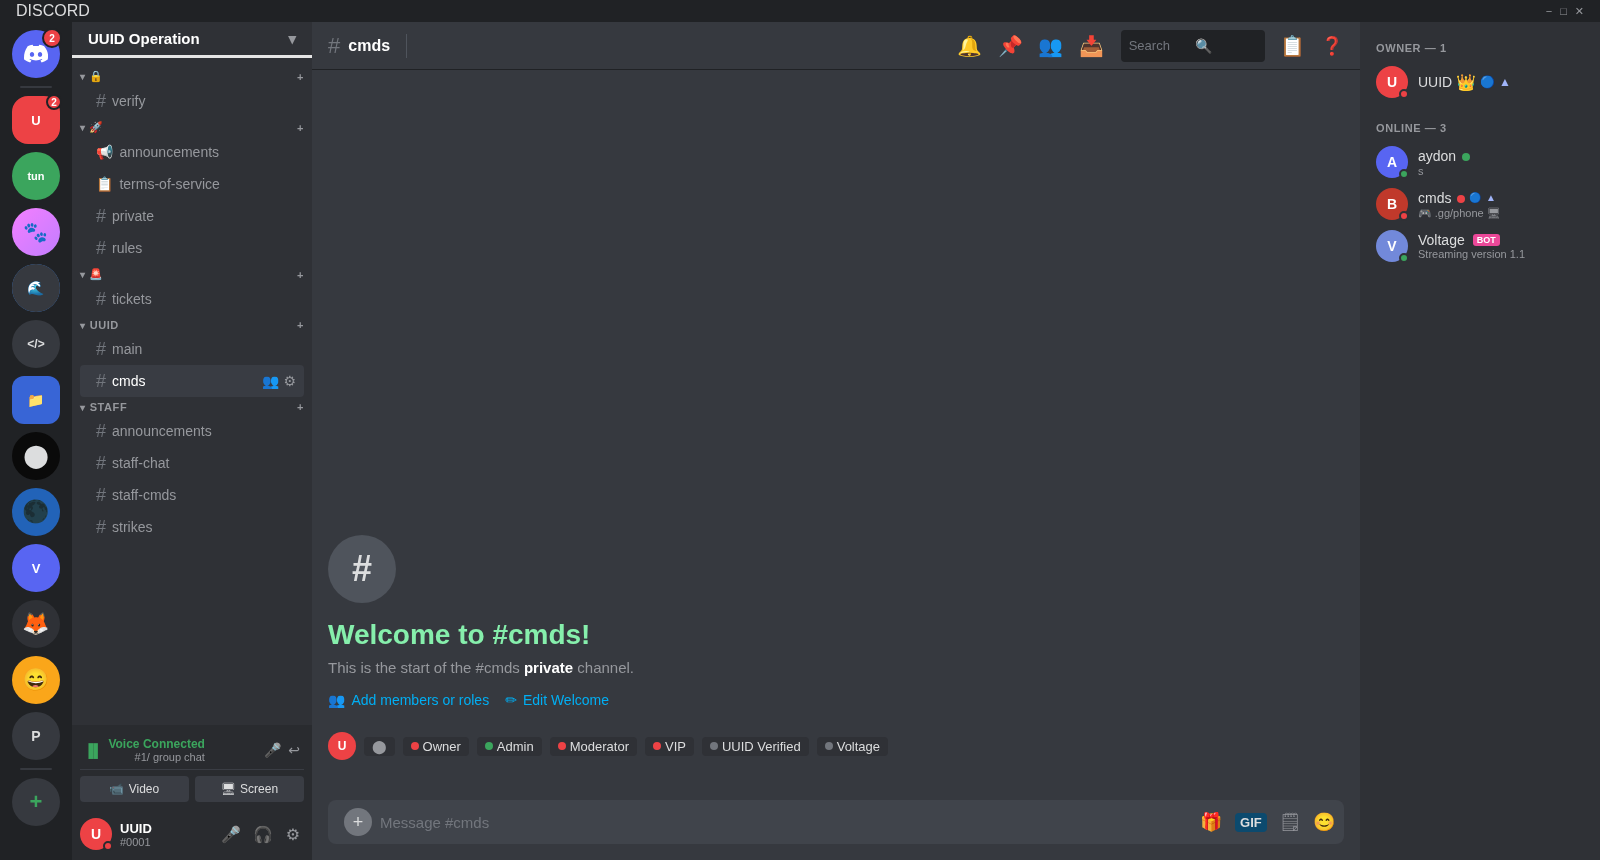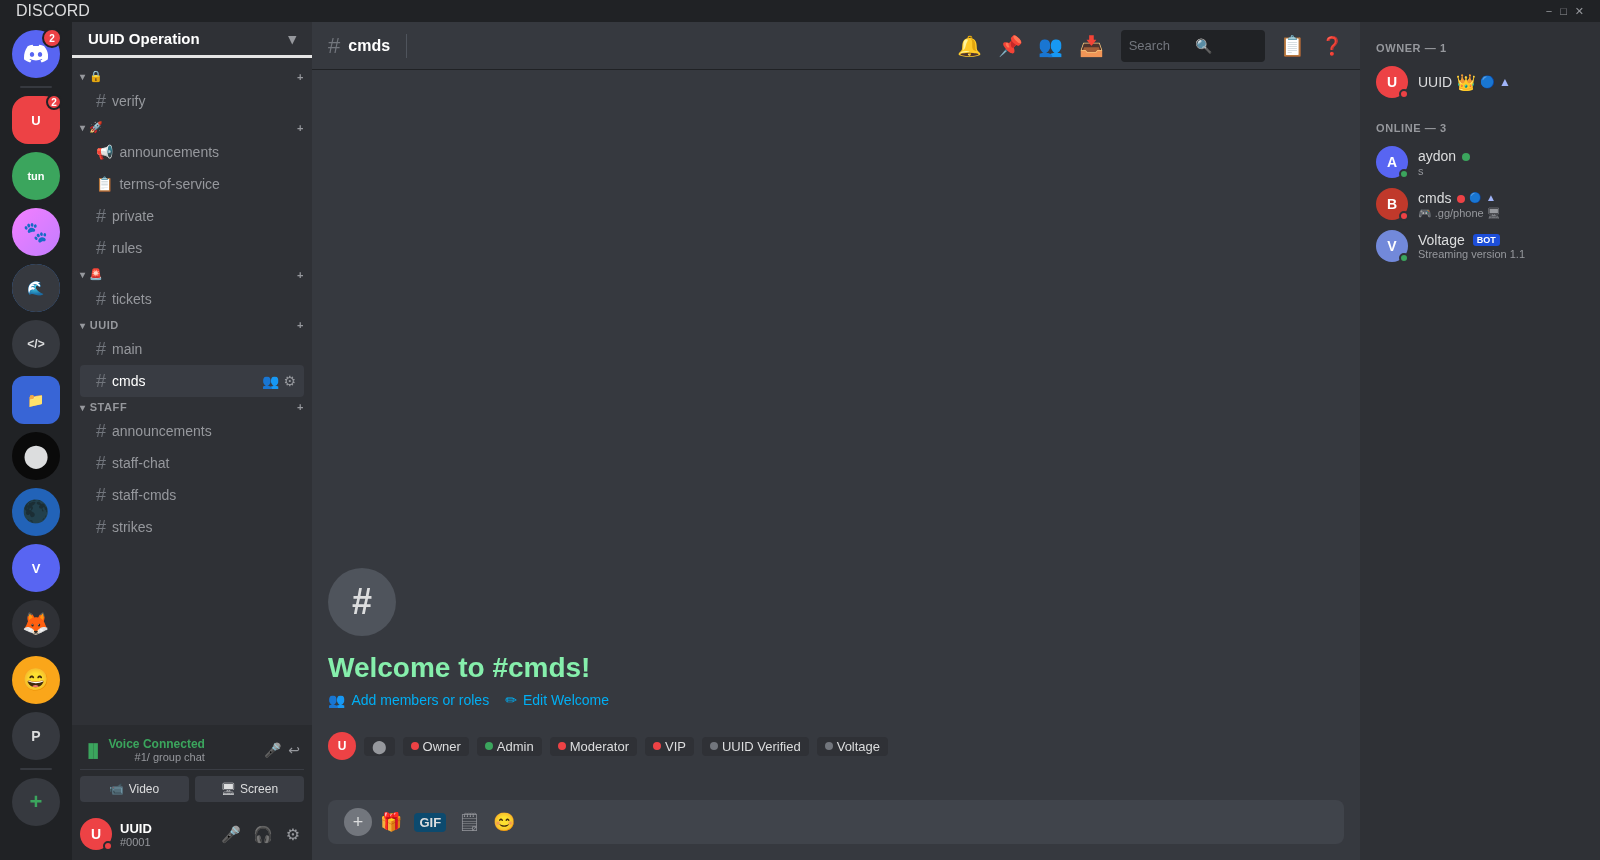--- a/index.html
+++ b/index.html
@@ -303,21 +303,21 @@
       width: 10px; height: 10px; border-radius: 50%;
       border: 2px solid #2f3136;
     }
     .status-online { background: #3ba55d; }
     .status-dnd { background: #ed4245; }
     .member-info { flex: 1; min-width: 0; }
     .member-name { font-size: 14px; color: #dcddde; font-weight: 500; }
     .member-sub { font-size: 11px; color: #96989d; white-space: nowrap; overflow: hidden; text-overflow: ellipsis; }
     .badge-crown { color: #faa61a; }
     .badge-bot {
-      background: #1d4ed8; color: white;
+      background: #ec4899; color: white;
       font-size: 9px; padding: 1px 4px; border-radius: 3px;
       font-weight: 700; text-transform: uppercase;
     }
 
     
     ::-webkit-scrollbar { width: 8px; }
     ::-webkit-scrollbar-track { background: transparent; }
     ::-webkit-scrollbar-thumb { background: #202225; border-radius: 4px; }
 
     
@@ -548,20 +548,23 @@
         <span class="header-action" style="font-size:18px;">❓</span>
       </div>
     </div>
 
     <div class="message-area">
       <div class="welcome-section">
         <div class="welcome-icon">
             <span style="font-size:36px;font-weight:bold;color:#dcddde;">#</span>
           </div>
         <div class="welcome-title">Welcome to #cmds!</div>
+        <div class="welcome-desc">
+          <span>This is the start of the #cmds </span><strong>private</strong><span> channel.</span>
+        </div>
         <div class="welcome-actions">
           <button class="welcome-action-btn">
             <span>👥</span>
             <span>Add members or roles</span>
           </button>
           <button class="welcome-action-btn">
             <span>✏</span>
             <span>Edit Welcome</span>
           </button>
         </div>
@@ -595,20 +598,21 @@
             <span class="role-dot" style="background:#72767d;"></span>
             <span>Voltage</span>
           </div>
         </div>
       </div>
     </div>
 
     <div class="message-input-area">
       <div class="message-input-box">
         <div class="input-plus">+</div>
+        <input class="message-input" type="text" placeholder="Message #cmds" style="">
         <div class="input-actions">
           <span class="input-action">🎁</span>
           <span class="input-action" style="font-size:13px;font-weight:bold;background:#0c4a6e;padding:2px 5px;border-radius:4px;color:#dcddde;">GIF</span>
           <span class="input-action">🗒</span>
           <span class="input-action">😊</span>
         </div>
       </div>
     </div>
   </div>
 

